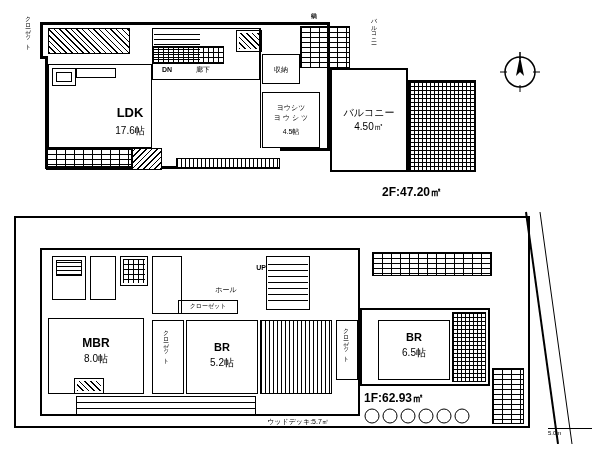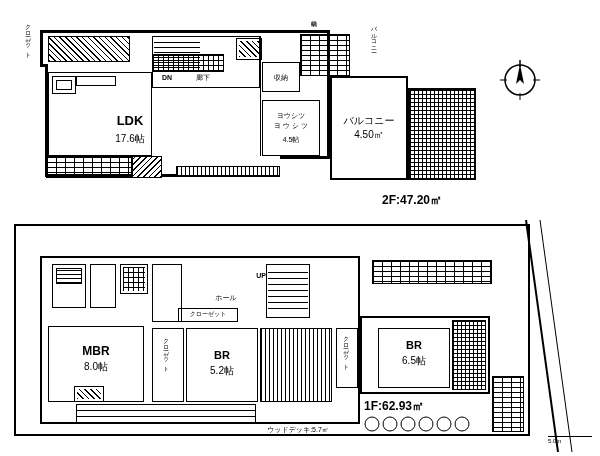--- a/index.html
+++ b/index.html
@@ -1,18 +1,18 @@
 <!DOCTYPE html>
 <html><head>
 <meta charset="utf-8">
 <style>
   html,body{margin:0;padding:0;background:#ffffff;}
   body{width:600px;height:456px;position:relative;overflow:hidden;
        font-family:"Liberation Sans",sans-serif;color:#000;}
-  #sheet{position:absolute;left:0;top:16px;width:600px;height:420px;}
+  #sheet{position:absolute;left:0;top:8px;width:600px;height:420px;}
 
   .abs{position:absolute;}
   .ln{position:absolute;background:#000;}
   .box{position:absolute;border:1px solid #000;box-sizing:border-box;}
   .box2{position:absolute;border:2px solid #000;box-sizing:border-box;}
   .white{background:#fff;}
 
   .lbl{position:absolute;font-size:9px;line-height:10px;text-align:center;white-space:pre;}
   .lbl.b{font-weight:bold;}
   .lbl-v{position:absolute;font-size:8px;line-height:9px;writing-mode:vertical-rl;white-space:pre;}

